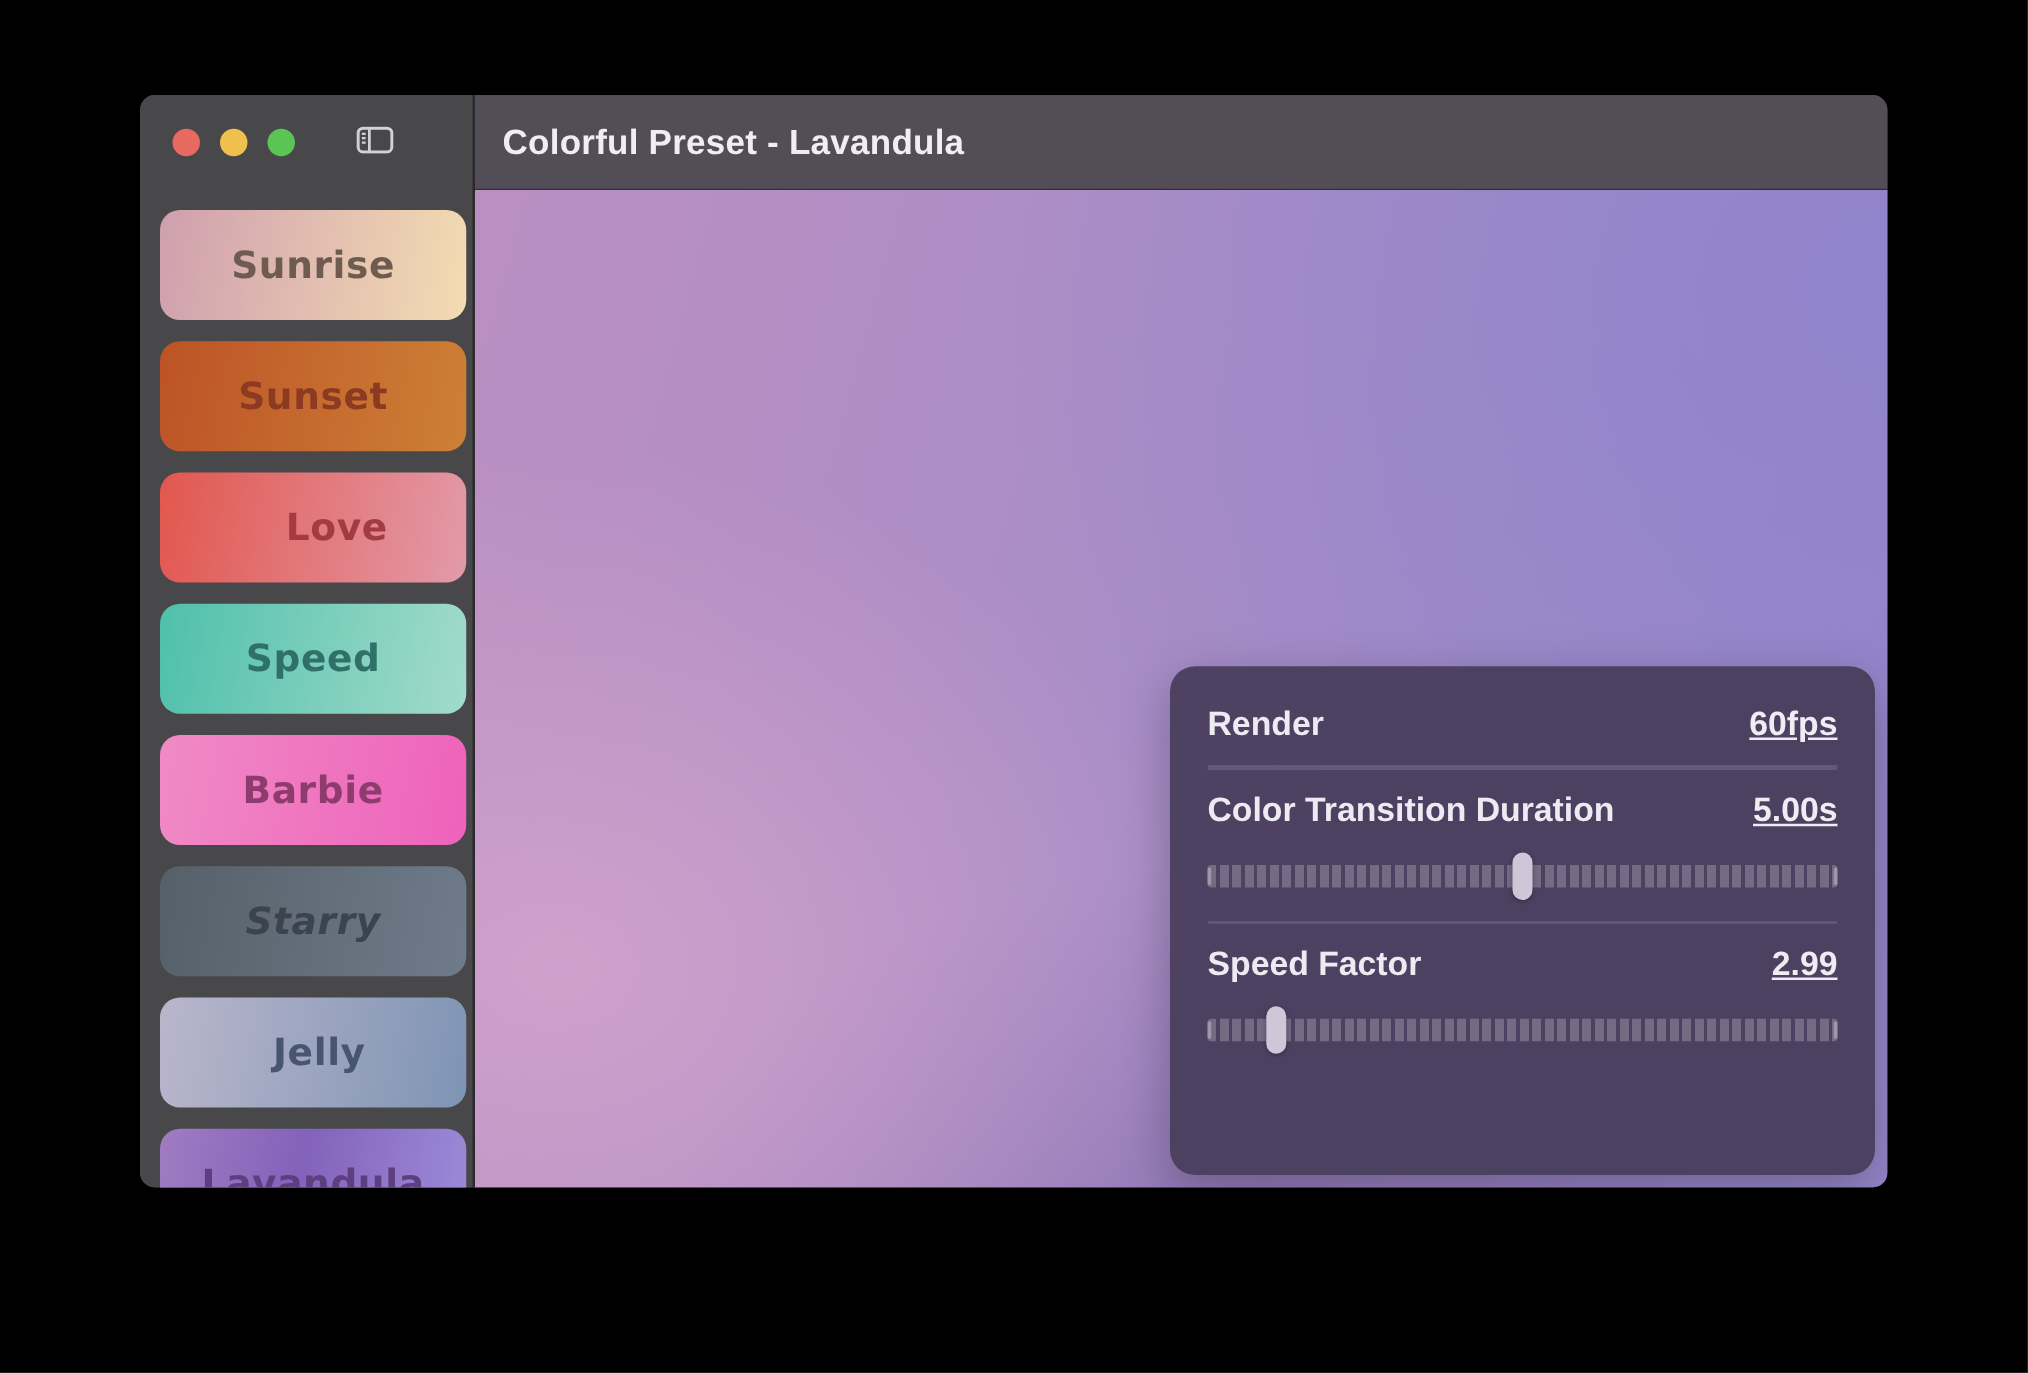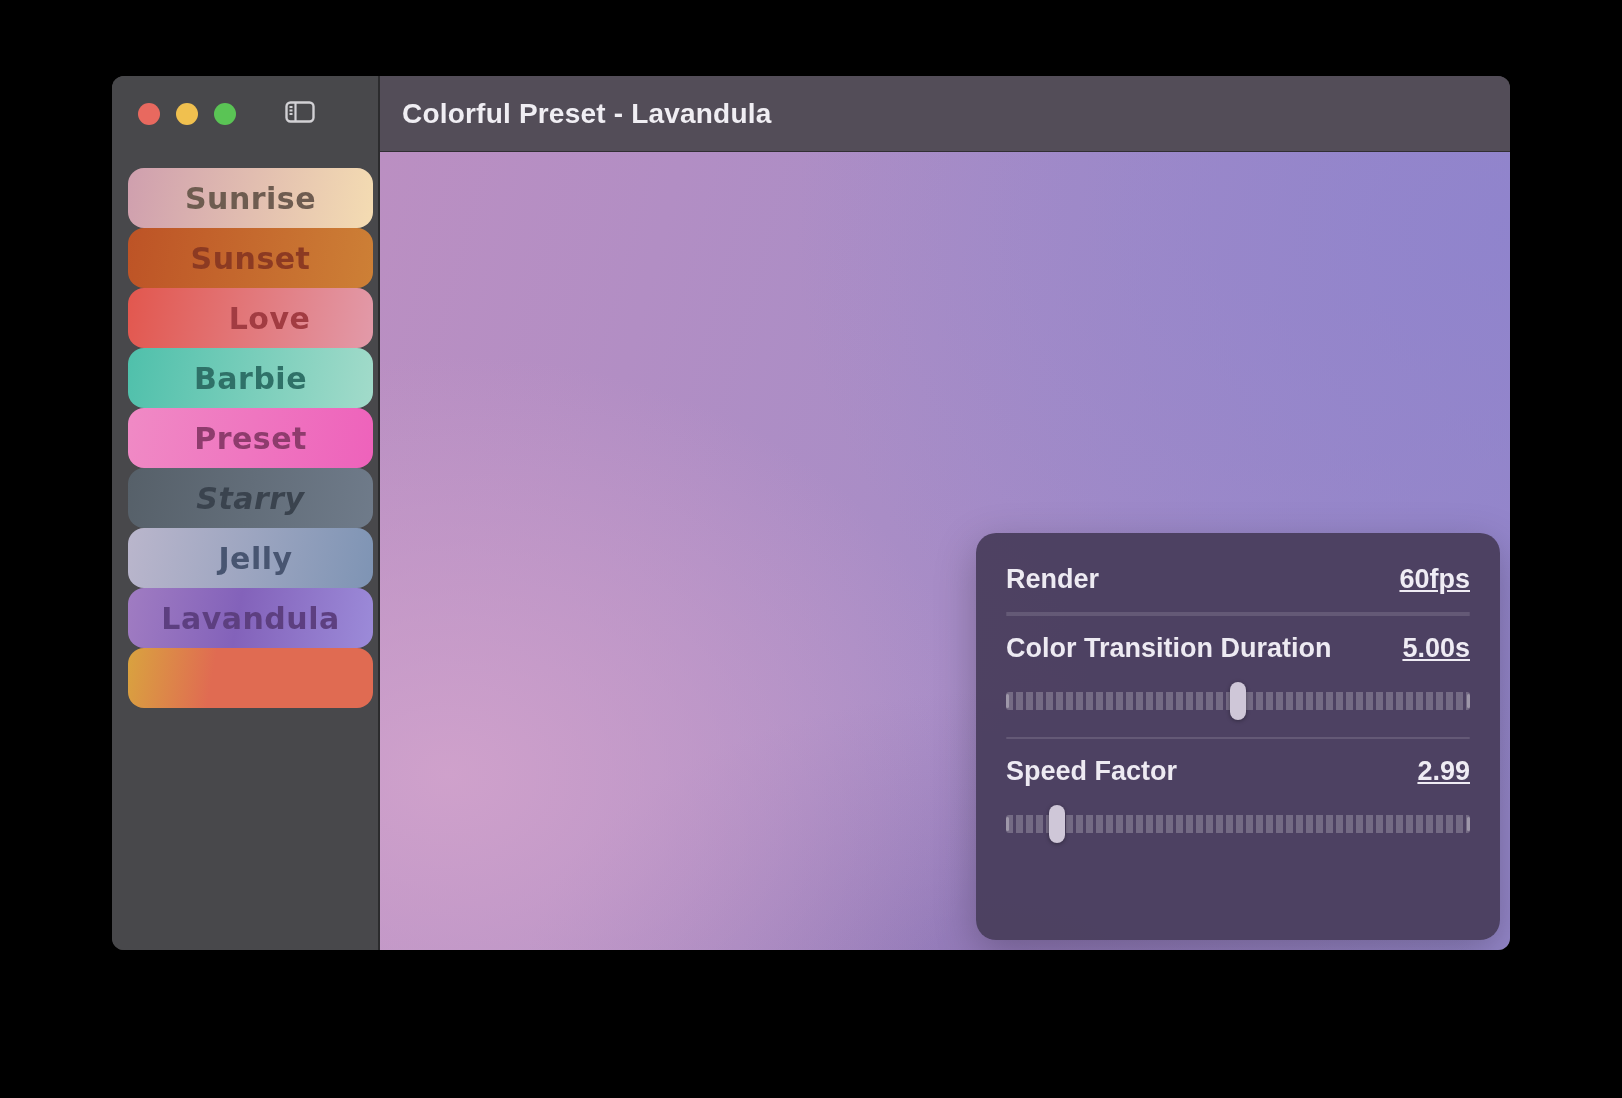--- a/index.html
+++ b/index.html
@@ -15,36 +15,36 @@
   
   .sidebar{
     width:268px;flex:0 0 268px;position:relative;background:#48484b;
     border-right:2px solid #2b2b2d;box-sizing:border-box;
   }
   .traffic-lights{position:absolute;top:27px;left:26px;display:flex;gap:16px;}
   .light{width:22px;height:22px;border-radius:50%;background:#888;}
   .toggle-icon{position:absolute;left:173px;top:25px;width:30px;height:22px;}
   .preset-stack{position:absolute;top:92px;left:16px;width:245px;}
   .preset{
-    height:60px;border-radius:16px;
+    height:88px;border-radius:16px;margin-bottom:17px;
     display:flex;align-items:center;justify-content:center;
     font-family:"DejaVu Sans", sans-serif;font-weight:bold;font-size:30px;
     letter-spacing:.5px;cursor:pointer;border:none;width:100%;
   }
   
   .content{flex:1;display:flex;flex-direction:column;min-width:0;}
   .titlebar{
     height:76px;flex:0 0 76px;background:#534d58;display:flex;align-items:center;
     padding-left:22px;border-bottom:1px solid rgba(0,0,0,.4);box-sizing:border-box;
   }
   .titlebar .title{color:#f0eef3;font-size:28px;font-weight:bold;letter-spacing:.2px;}
   .canvas{flex:1;position:relative;}
   
   .panel{
-    position:absolute;right:10px;bottom:10px;width:524px;height:407px;
+    position:absolute;right:10px;bottom:10px;width:564px;height:407px;
     background:rgba(74,62,94,.96);border-radius:20px;box-sizing:border-box;
     padding:14px 30px 0 30px;color:#edeaf2;
     box-shadow:0 12px 40px rgba(0,0,0,.25);
   }
   .prow{display:flex;align-items:center;justify-content:space-between;}
   .prow .lbl{font-size:27px;font-weight:bold;color:#edeaf2;}
   .prow .val{font-size:27px;font-weight:bold;color:#efecf4;text-decoration:underline;}
   .r1{height:65px;}
   .r2{height:66px;}
   .rlabel{height:64px;}
@@ -89,22 +89,22 @@
         <line x1="4.5" y1="6" x2="7.5" y2="6" stroke="#d2d1d5" stroke-width="1.8"></line>
         <line x1="4.5" y1="9.5" x2="7.5" y2="9.5" stroke="#d2d1d5" stroke-width="1.8"></line>
         <line x1="4.5" y1="13" x2="7.5" y2="13" stroke="#d2d1d5" stroke-width="1.8"></line>
       </svg>
     </div>
 
     <div class="preset-stack">
       <button class="preset" style="background: linear-gradient(100deg, rgb(207, 159, 174), rgb(244, 220, 178)); color: rgb(110, 92, 80);">Sunrise</button>
       <button class="preset" style="background: linear-gradient(100deg, rgb(189, 83, 38), rgb(205, 128, 54)); color: rgb(140, 58, 34);">Sunset</button>
       <button class="preset" style="background: linear-gradient(100deg, rgb(226, 87, 78), rgb(226, 154, 169)); color: rgb(162, 60, 66); padding-left: 44px;">Love</button>
-      <button class="preset" style="background: linear-gradient(100deg, rgb(79, 192, 171), rgb(162, 219, 202)); color: rgb(47, 113, 104);">Barbie</button>
-      <button class="preset" style="background: linear-gradient(100deg, rgb(240, 138, 197), rgb(238, 98, 187)); color: rgb(142, 60, 109);">Preset</button>
+      <button class="preset" style="background: linear-gradient(100deg, rgb(79, 192, 171), rgb(162, 219, 202)); color: rgb(47, 113, 104);">Speed</button>
+      <button class="preset" style="background: linear-gradient(100deg, rgb(240, 138, 197), rgb(238, 98, 187)); color: rgb(142, 60, 109);">Barbie</button>
       <button class="preset" style="background: linear-gradient(100deg, rgb(86, 96, 105), rgb(111, 123, 138)); color: rgb(58, 67, 78); font-style: italic;">Starry</button>
       <button class="preset" style="background: linear-gradient(100deg, rgb(186, 182, 204), rgb(126, 148, 180)); color: rgb(72, 85, 113); padding-left: 16px;">Jelly</button>
       <button class="preset" style="background: linear-gradient(100deg, rgb(160, 124, 194), rgb(131, 98, 186) 45%, rgb(156, 139, 217)); color: rgb(93, 63, 128);">Lavandula</button>
       <button class="preset" style="background: linear-gradient(100deg, rgb(217, 163, 63), rgb(224, 107, 82) 35%); color: rgb(122, 60, 32);"></button>
     </div>
   </div>
 
   <div class="content">
     <div class="titlebar">
       <span class="title">Colorful Preset - Lavandula</span>

